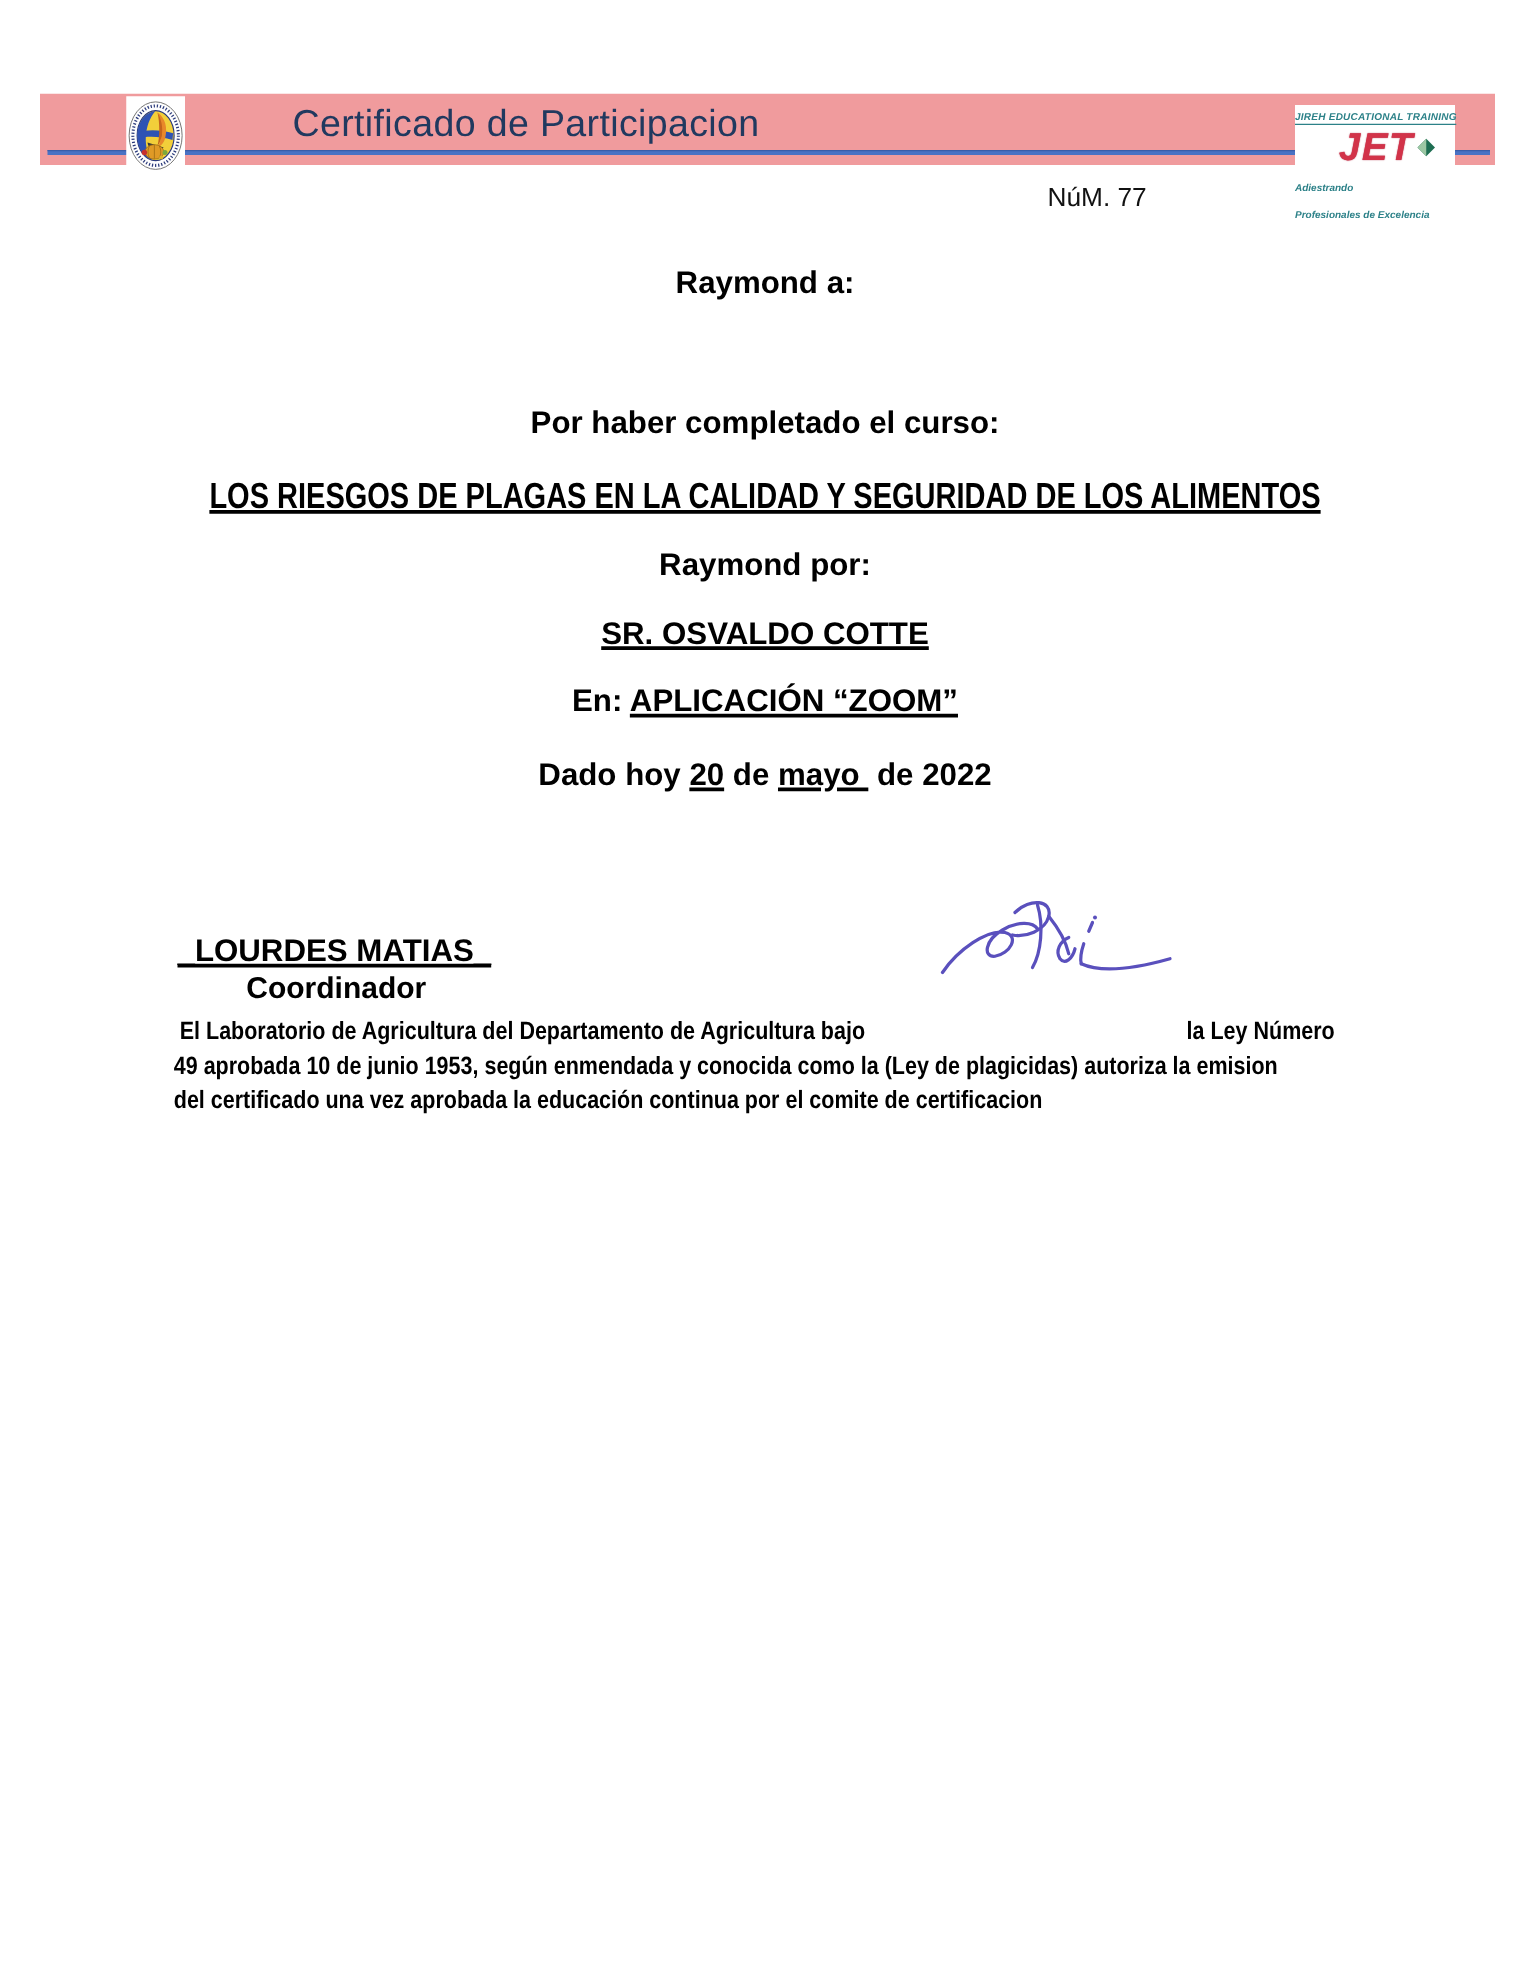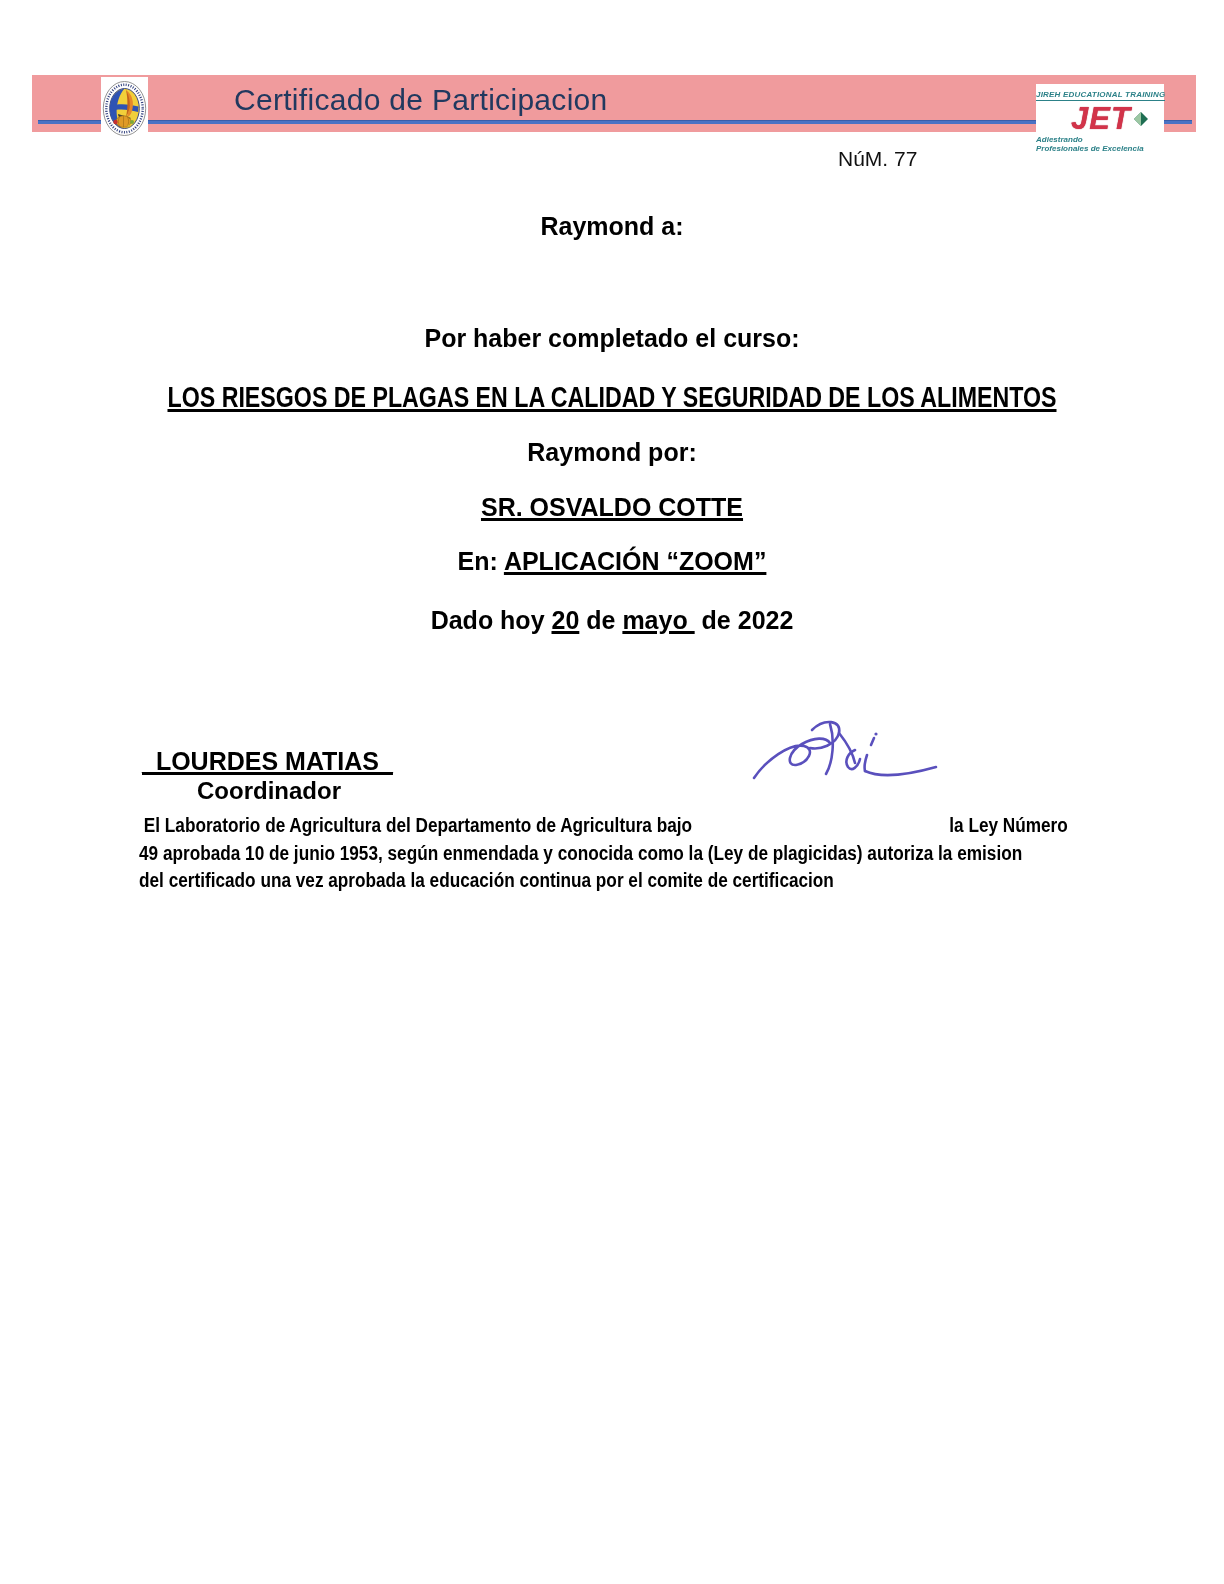--- a/index.html
+++ b/index.html
@@ -10,21 +10,21 @@
   
   .banner{position:absolute;left:32px;top:75px;width:1164px;height:57px;background:#f09b9d;}
   .rule{position:absolute;left:38px;top:120px;width:1154px;height:3px;background:#4a72c4;border-top:1px solid #3a5da9;}
   .seal-box{position:absolute;left:101px;top:77px;width:47px;height:64px;background:#ffffff;display:flex;align-items:center;justify-content:center;}
   .banner-title{position:absolute;left:234px;top:83px;font-size:30px;letter-spacing:.3px;color:#21395f;white-space:nowrap;}
   .jet-box{position:absolute;left:1036px;top:84px;width:128px;height:63px;background:#ffffff;text-align:left;line-height:1;}
   .jet-top{display:inline-block;font-size:8px;font-style:italic;font-weight:bold;color:#2c8188;margin-top:2px;padding-bottom:1px;border-bottom:1px solid #2c8188;white-space:nowrap;letter-spacing:.2px;}
   .jet-mid{display:flex;align-items:center;justify-content:center;height:33px;margin-top:1px;margin-left:20px;}
   .jet-word{font-size:31px;font-weight:800;font-style:italic;color:#d23349;letter-spacing:1px;text-shadow:0 0 1px #a8203a;}
   .jet-arrow{margin-left:2px;}
-  .jet-tag{font-size:8px;font-style:italic;font-weight:bold;color:#2c8188;line-height:9px;white-space:nowrap;}
+  .jet-tag{font-size:8px;font-style:italic;font-weight:bold;color:#2c8188;line-height:9px;white-space:nowrap;margin-top:12px;}
   
   .num{position:absolute;left:838px;top:147px;font-size:21px;color:#111;}
   
   .cline{position:absolute;left:0;width:100%;text-align:center;font-weight:bold;font-size:25px;white-space:nowrap;}
   .u{text-decoration:underline;text-decoration-thickness:2.5px;}
   .u3{text-decoration:underline;text-decoration-thickness:3px;}
   .course{font-size:29px;transform:scaleX(0.80);transform-origin:50% 50%;}
   
   .signer-name{position:absolute;left:142px;top:747px;font-size:25px;font-weight:bold;white-space:nowrap;}
   .signer-title{position:absolute;left:197px;top:777px;font-size:24px;font-weight:bold;white-space:nowrap;}

